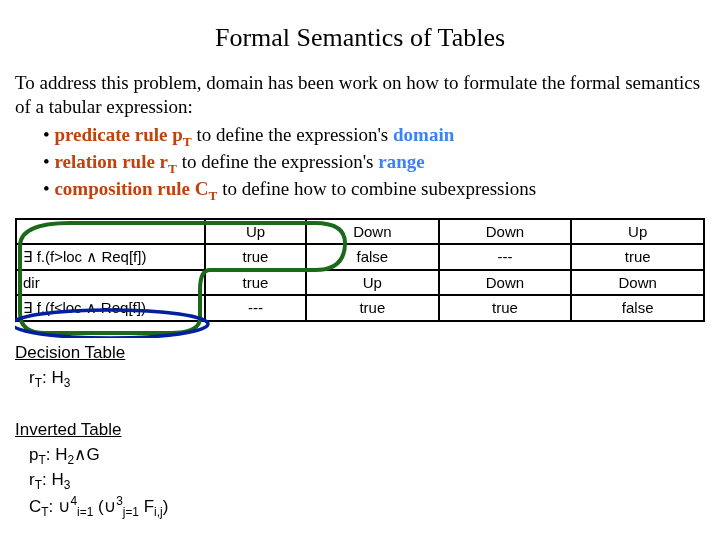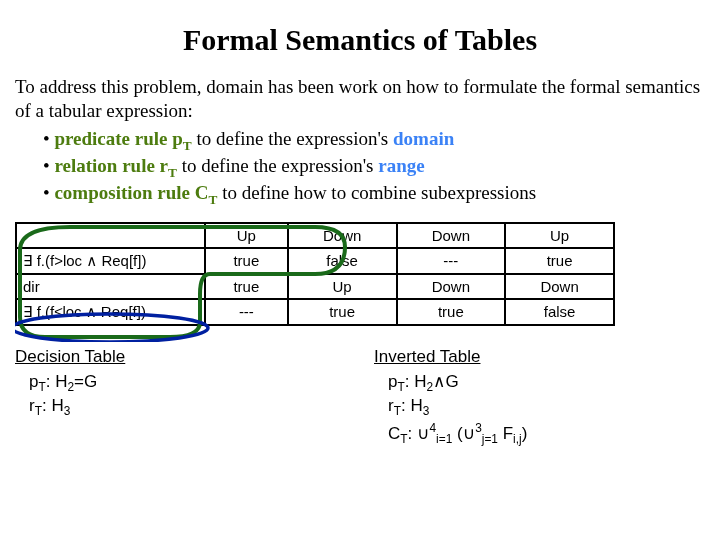--- a/index.html
+++ b/index.html
@@ -8,45 +8,45 @@
     font-family: "Times New Roman", serif;
     width: 720px;
     height: 540px;
     box-sizing: border-box;
     background: white;
     color: black;
     font-size: 19px;
   }
   .title {
     text-align: center;
-    font-weight: bold;
-    font-size: 30px;
+    font-weight: normal;
+    font-size: 26px;
     margin: 8px 0 18px 0;
   }
   .intro {
     margin: 0 0 4px 0;
     line-height: 1.25;
   }
   .bullets {
     margin: 0 0 14px 28px;
   }
   .bullets .row {
     line-height: 1.3;
   }
-  .maroon { color: #4d7c0f; font-weight: bold; }
+  .maroon { color: #c2410c; font-weight: bold; }
   .darkgreen { color: #3b82f6; font-weight: bold; }
   sub { font-size: 0.7em; }
   sup { font-size: 0.7em; }
   .tablewrap {
     position: relative;
     margin: 6px 0 20px 0;
   }
   table.data {
     border-collapse: collapse;
-    width: 600px;
+    width: 690px;
     font-family: Arial, sans-serif;
     font-size: 15px;
   }
   table.data th, table.data td {
     border: 2px solid black;
     padding: 3px 6px;
     text-align: center;
     font-weight: normal;
     background: white;
   }
@@ -59,20 +59,21 @@
   table.data td.corner { background: white; }
   svg.annot {
     position: absolute;
     top: 0; left: 0;
     pointer-events: none;
   }
   .bottom {
     display: flex;
     gap: 28px;
     margin-top: 6px;
+    flex-direction: column;
   }
   .col {
     flex: 1;
     font-family: Arial, sans-serif;
     font-size: 17px;
     line-height: 1.35;
   }
   .col .head {
     text-decoration: underline;
     margin-bottom: 2px;
@@ -137,23 +138,20 @@
   <svg class="annot" width="690" height="120">
     <path d="M 5 28 Q 5 5 55 5 L 300 5 Q 330 5 330 25 Q 330 52 300 52 L 195 52 Q 185 52 185 72 L 185 100 Q 185 115 155 115 L 30 115 Q 5 115 5 95 Z" fill="none" stroke="#1a6a1a" stroke-width="4"></path>
     <ellipse cx="95" cy="106" rx="98" ry="14" fill="none" stroke="#0020a0" stroke-width="3.5"></ellipse>
   </svg>
 </div>
 
 <div class="bottom">
   <div class="col">
     <div class="head">Decision Table</div>
     <div class="rule">
-      <span>p</span><sub>T</sub><span>: H</span><sub>2</sub><span>=G</span>
-    </div>
-    <div class="rule">
       <span>r</span><sub>T</sub><span>: H</span><sub>3</sub>
     </div>
   </div>
   <div class="col">
     <div class="head">Inverted Table</div>
     <div class="rule">
       <span>p</span><sub>T</sub><span>: H</span><sub>2</sub><span>∧G</span>
     </div>
     <div class="rule">
       <span>r</span><sub>T</sub><span>: H</span><sub>3</sub>

